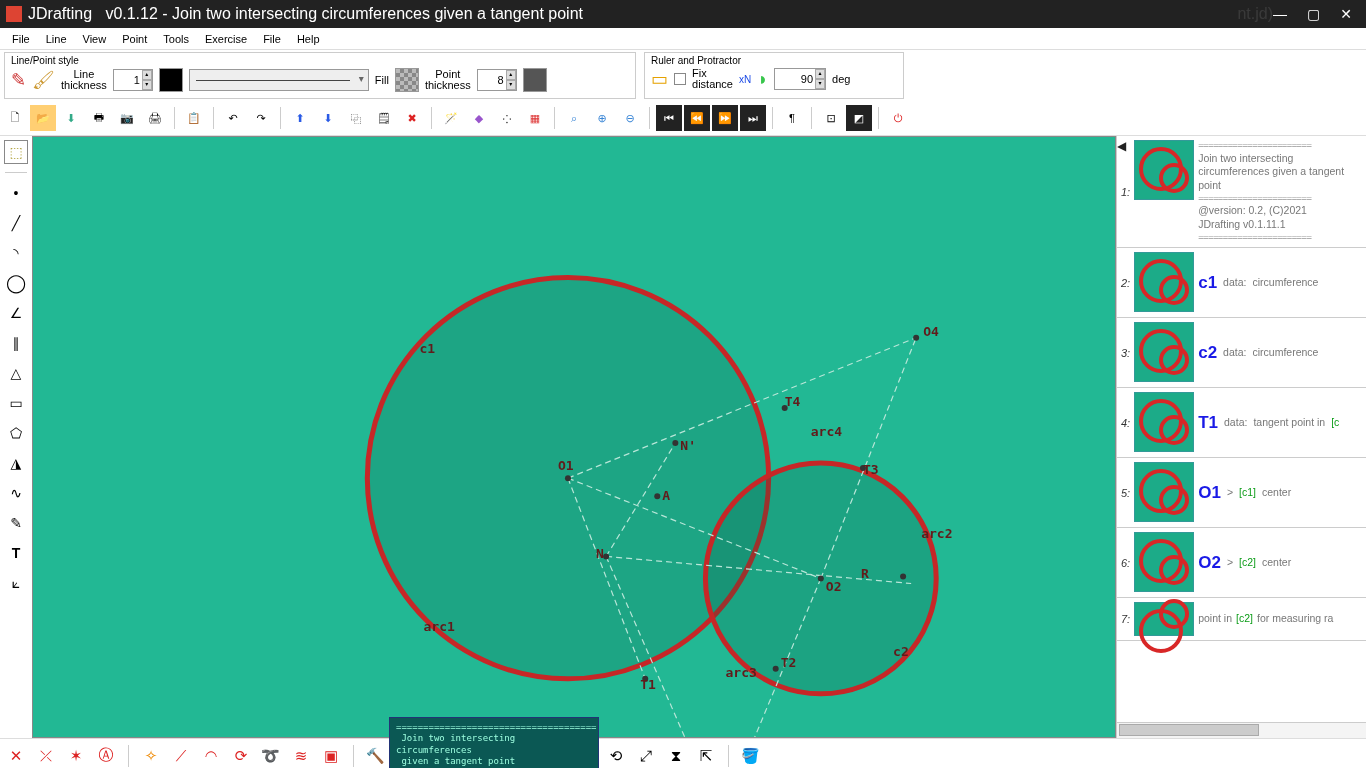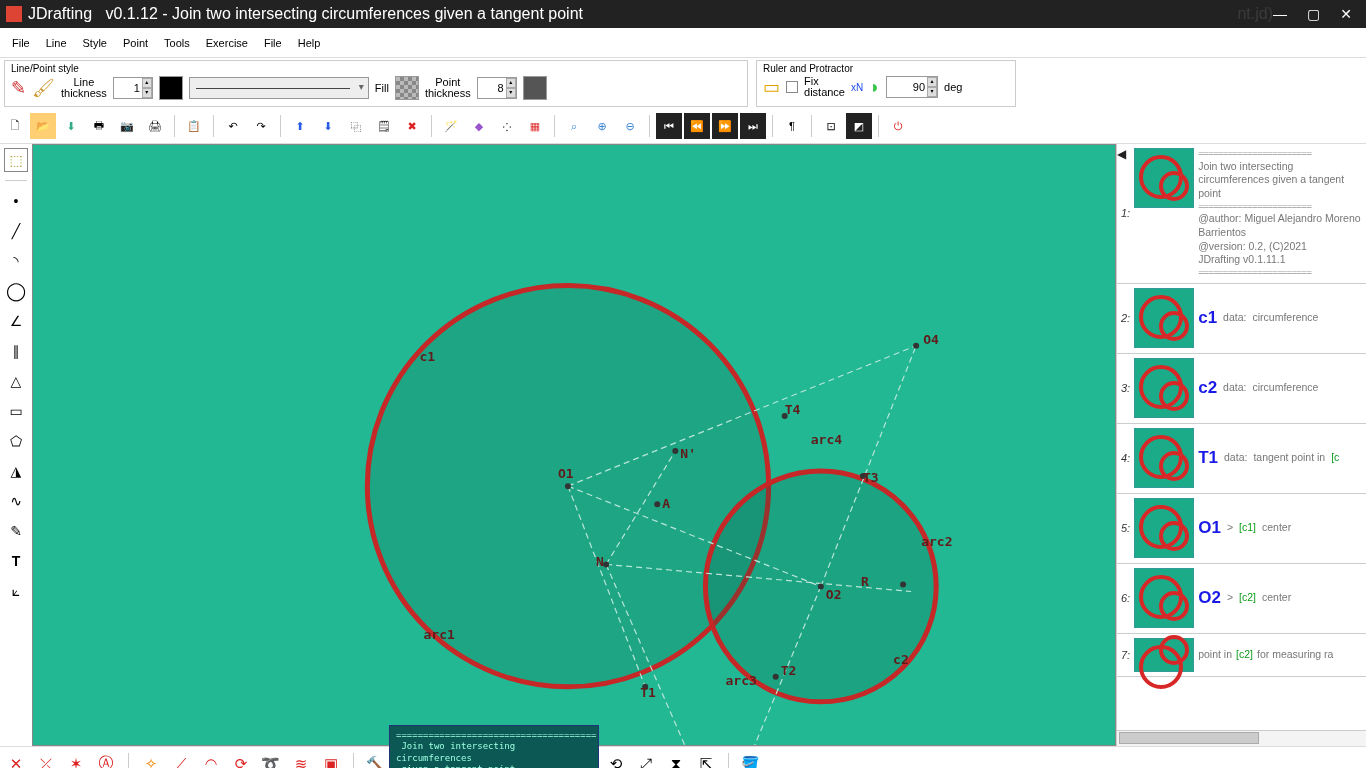--- a/index.html
+++ b/index.html
@@ -4,21 +4,21 @@
 <style>
 * { margin: 0; padding: 0; box-sizing: border-box; }
 body { font-family: sans-serif; font-size: 11px; background: #fff; overflow: hidden; width: 1366px; height: 768px; }
 
 .titlebar { height: 28px; background: #222; color: #fff; display: flex; align-items: center; padding: 0 6px; }
 .titlebar-icon { width: 16px; height: 16px; background: #d43; margin-right: 6px; }
 .titlebar-text { flex: 1; font-size: 16px; }
 .titlebar-btns { display: flex; gap: 20px; padding-right: 8px; }
 .titlebar-btns span { font-size: 14px; cursor: pointer; }
 
-.menubar { height: 30px; background: #fff; display: flex; align-items: center; padding: 0 4px; border-bottom: 1px solid #ddd; }
+.menubar { height: 22px; background: #fff; display: flex; align-items: center; padding: 0 4px; border-bottom: 1px solid #ddd; }
 .menubar span { padding: 2px 8px; cursor: pointer; }
 
 .toolbar-row { display: flex; gap: 8px; padding: 2px 4px; background: #fff; }
 .panel { border: 1px solid #ccc; background: #fff; padding: 2px 6px 6px 6px; }
 .panel-title { font-size: 10px; margin-bottom: 2px; }
 .panel-body { display: flex; align-items: center; gap: 6px; }
 .swatch { width: 24px; height: 24px; border: 1px solid #999; }
 .swatch.black { background: #000; }
 .swatch.gray { background: #555; }
 .swatch.pattern { background: repeating-conic-gradient(#888 0 25%, #bbb 0 50%) 0 0/8px 8px; }
@@ -82,30 +82,30 @@
   <div class="titlebar-btns">
     <span>—</span>
     <span>▢</span>
     <span>✕</span>
   </div>
 </div>
 
 <div class="menubar">
   <span>File</span>
   <span>Line</span>
-  <span>Style</span>
+  <span>View</span>
   <span>Point</span>
   <span>Tools</span>
   <span>Exercise</span>
   <span>File</span>
   <span>Help</span>
 </div>
 
 <div class="toolbar-row">
-  <div class="panel" style="width:744px">
+  <div class="panel" style="width:632px">
     <div class="panel-title">Line/Point style</div>
     <div class="panel-body">
       <span class="dropper">✎</span>
       <span class="brush">🖌</span>
       <div style="text-align:center;white-space:pre;line-height:1">Line
 thickness</div>
       <div style="position:relative"><input class="num-input" value="1" style=""><div class="spin">
             <span>▴</span>
             <span>▾</span>
           </div></div>
@@ -269,21 +269,20 @@
 
   <div class="side">
     <div class="side-scroll">
       <div class="side-item">
         <span class="side-idx">1:</span>
         <div class="thumb"></div>
         <div class="side-text">
           <div class="side-hr">=======================</div>
           <div>Join two intersecting circumferences given a tangent point</div>
           <div class="side-hr">=======================</div>
-          <div>@author: Miguel Alejandro Moreno Barrientos</div>
           <div>@version: 0.2, (C)2021</div>
           <div>JDrafting v0.1.11.1</div>
           <div class="side-hr">=======================</div>
         </div>
       </div>
       <div class="side-item">
         <span class="side-idx">2:</span>
           <div class="thumb"></div>
         <div class="side-text" style="display:flex;align-items:center;gap:6px">
             <span class="big">c1</span> 

